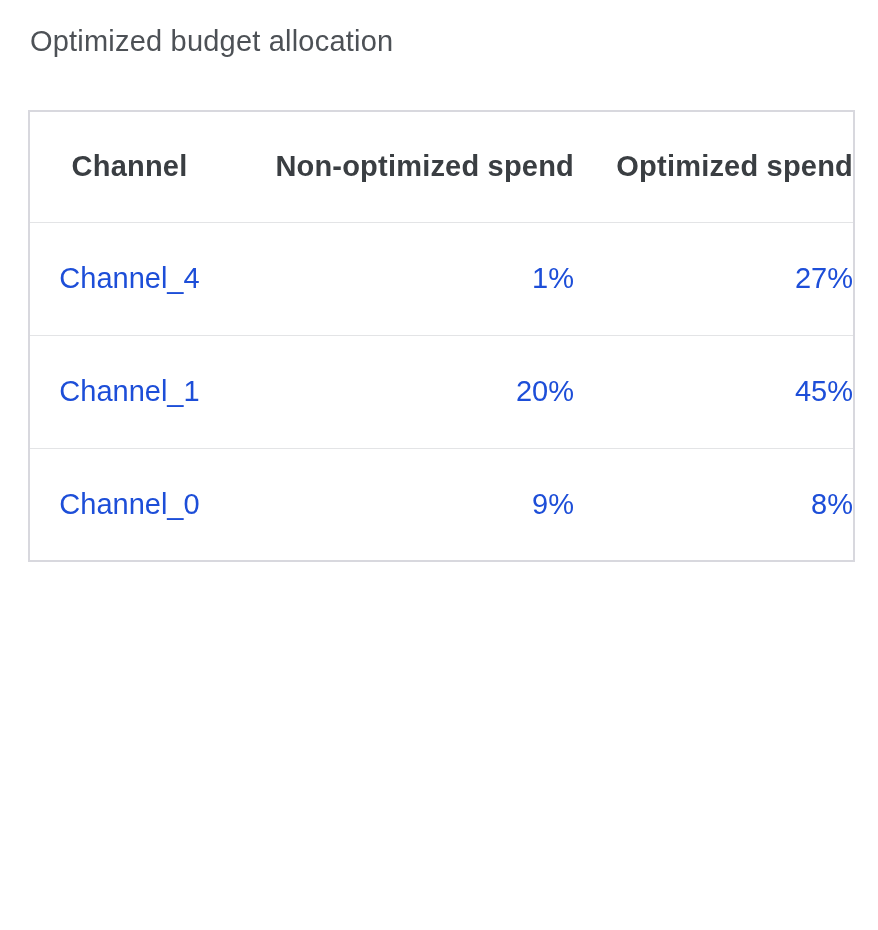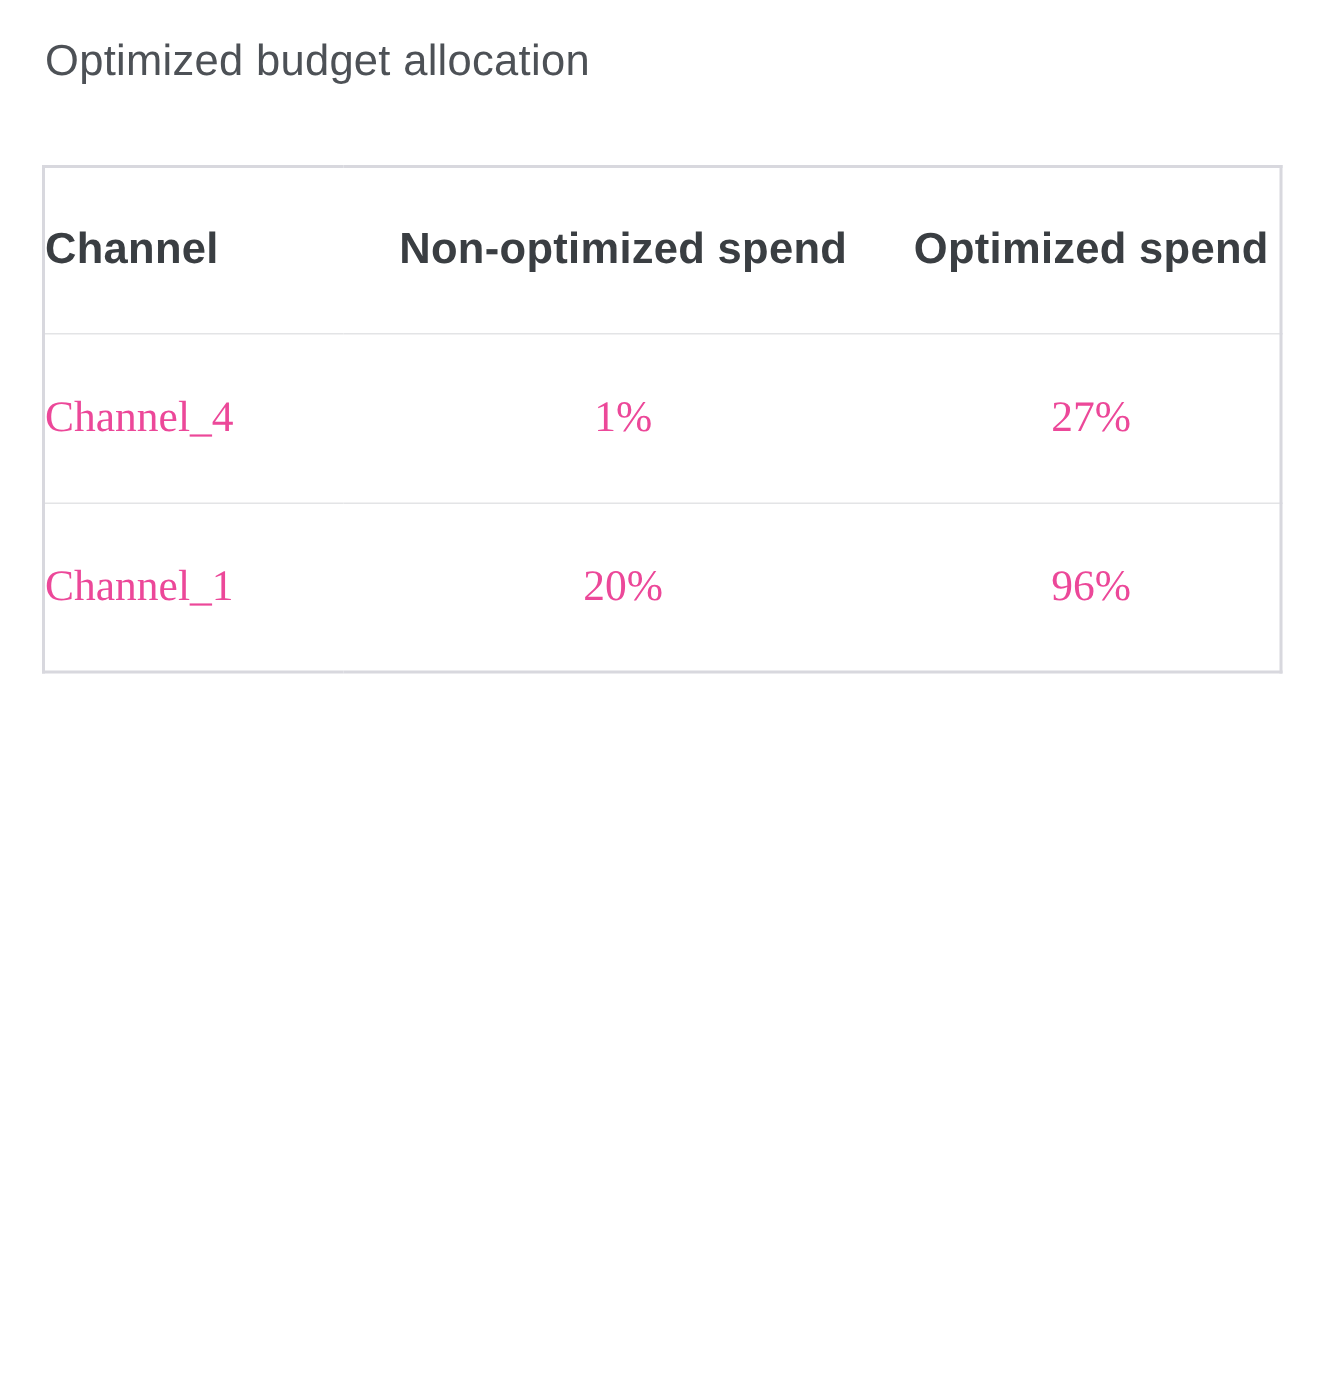--- a/index.html
+++ b/index.html
@@ -42,29 +42,28 @@
   }
   .alloc-table thead tr { height: 111px; }
   .alloc-table tbody tr { height: 113px; }
   .alloc-table thead th {
     font-weight: 700;
     color: #3a3e42;
     letter-spacing: 0.2px;
   }
   .alloc-table td {
     font-weight: 400;
-    color: #ec4899;
-    font-family: Liberation Serif, serif;
+    color: #1d4ed8;
   }
   .alloc-table tbody tr {
     border-top: 1px solid #e3e4e6;
   }
-  .alloc-table .col-channel { text-align: left; }
+  .alloc-table .col-channel { text-align: center; }
   .alloc-table .col-spend {
-    text-align: center;
+    text-align: right;
     padding-left: 28px;
   }
 </style>
 </head>
 <body>
 
 <h1 class="page-title">Optimized budget allocation</h1>
 
 <table class="alloc-table">
   <colgroup>
@@ -81,16 +80,21 @@
   </thead>
   <tbody>
     <tr>
       <td class="col-channel">Channel_4</td>
       <td class="col-spend">1%</td>
       <td class="col-spend">27%</td>
     </tr>
     <tr>
       <td class="col-channel">Channel_1</td>
       <td class="col-spend">20%</td>
-      <td class="col-spend">96%</td>
+      <td class="col-spend">45%</td>
+    </tr>
+    <tr>
+      <td class="col-channel">Channel_0</td>
+      <td class="col-spend">9%</td>
+      <td class="col-spend">8%</td>
     </tr>
   </tbody>
 </table>
 
 </body></html>

